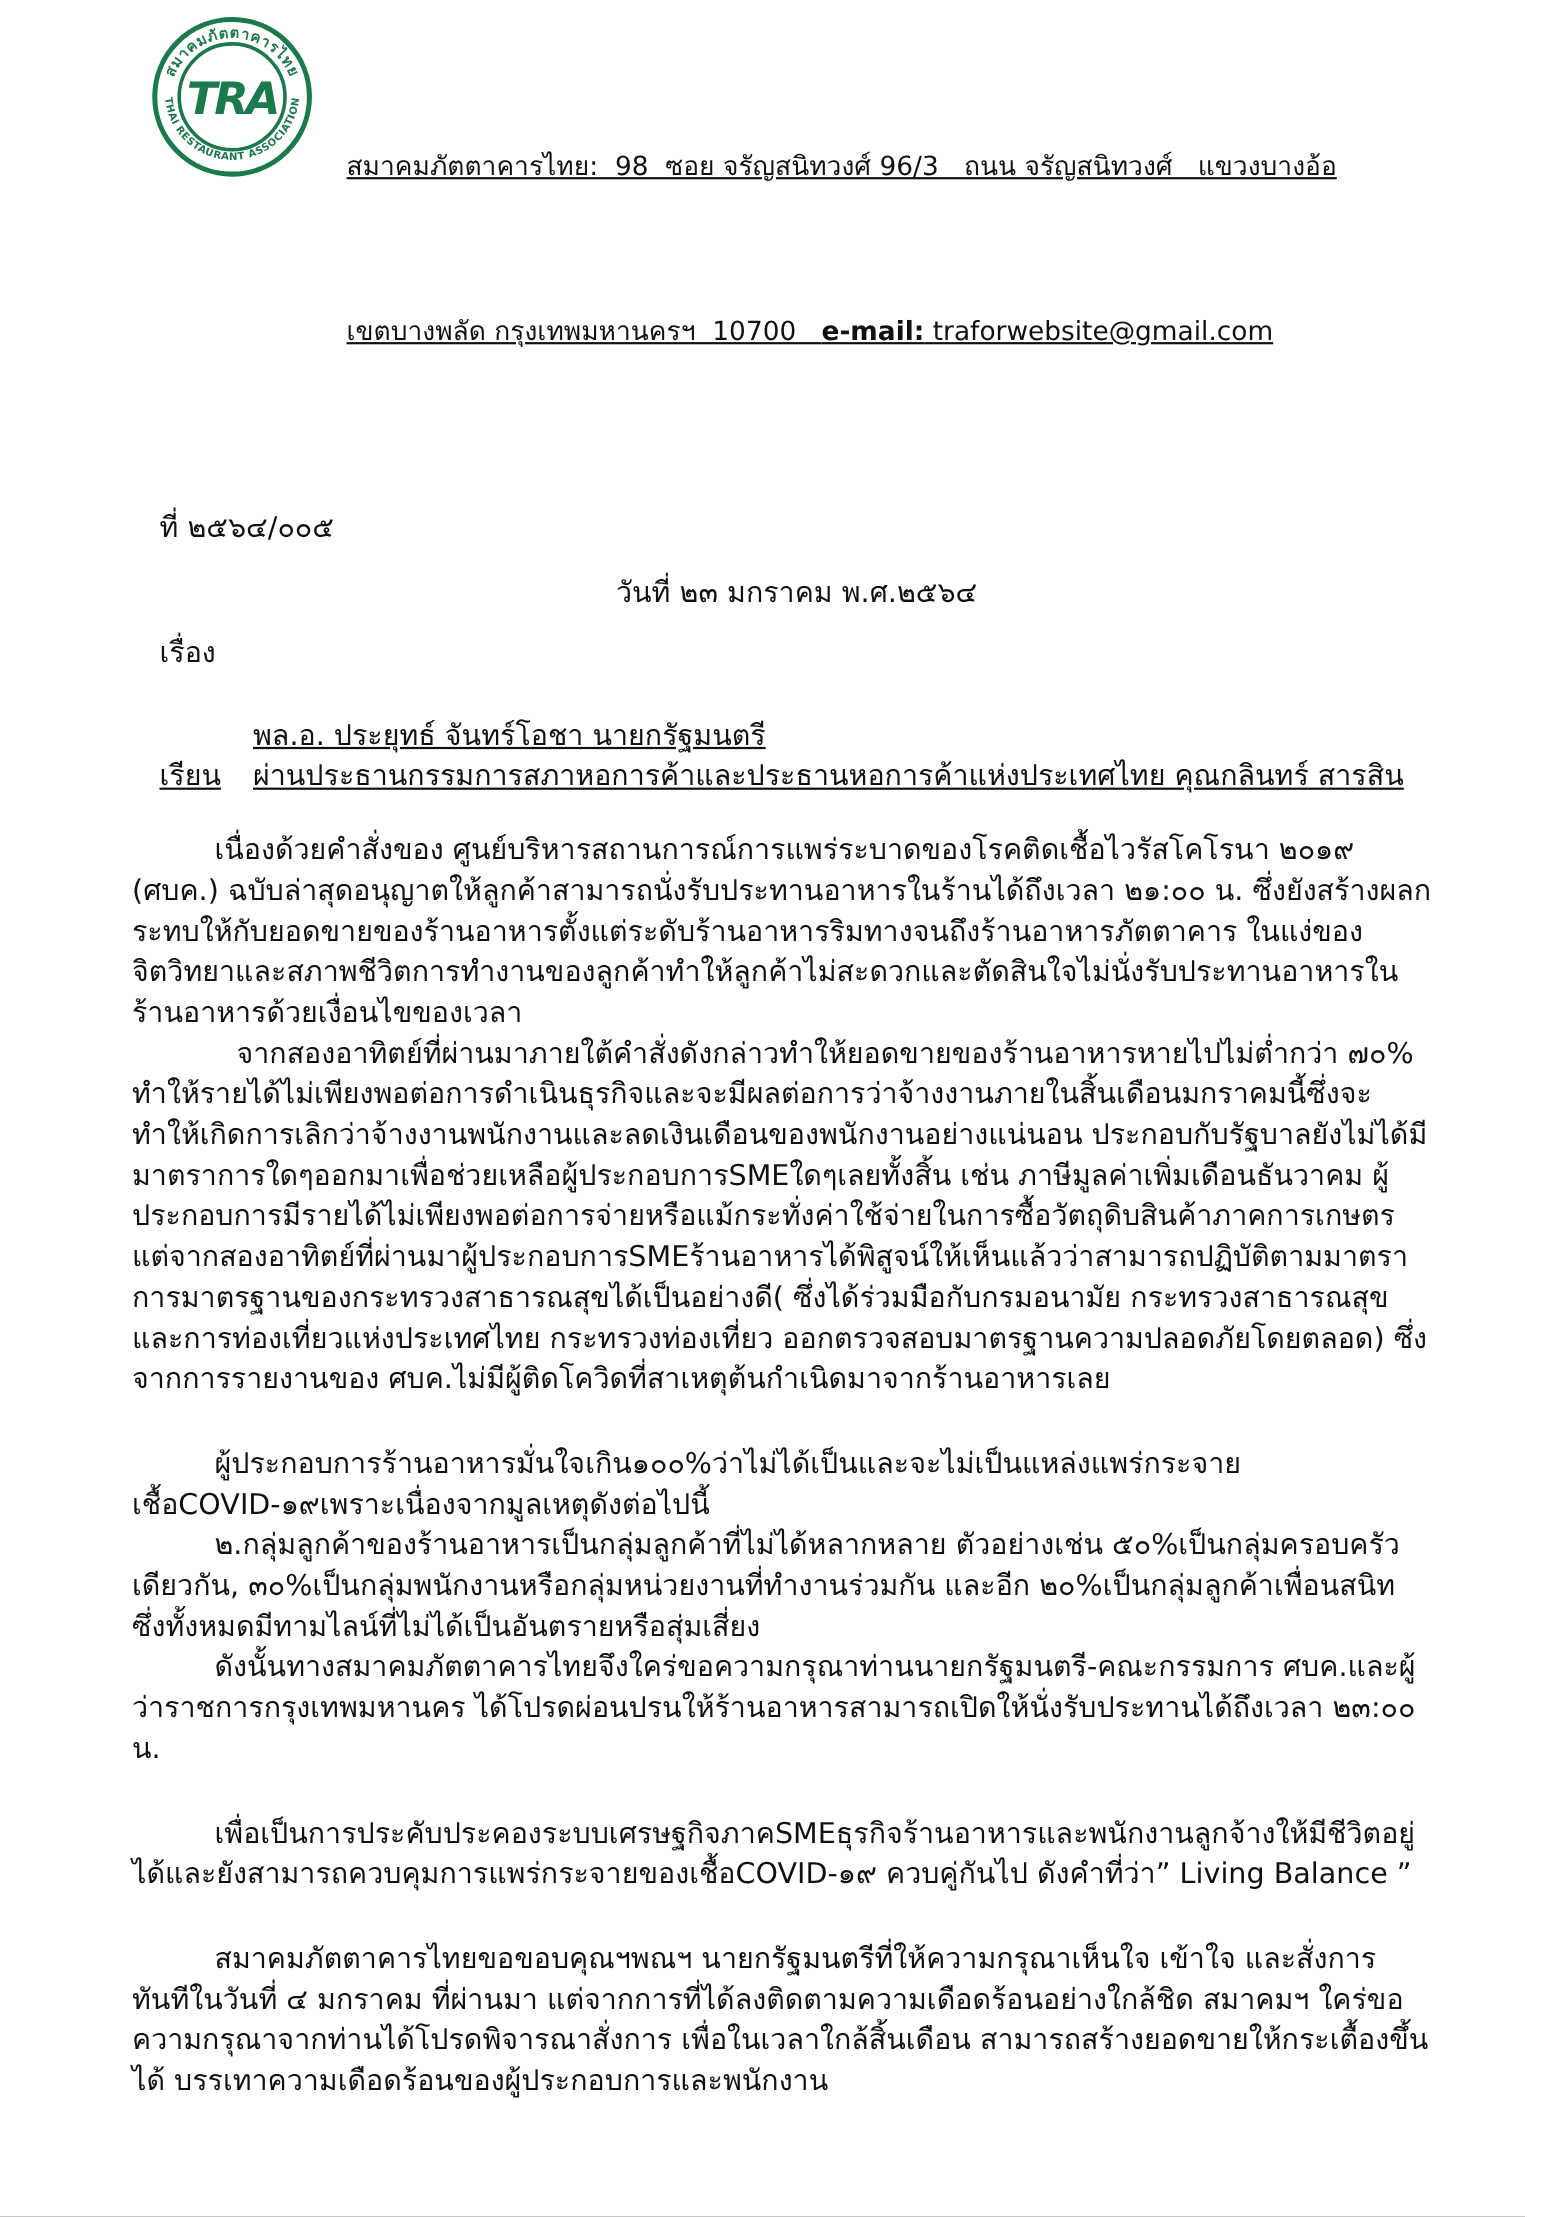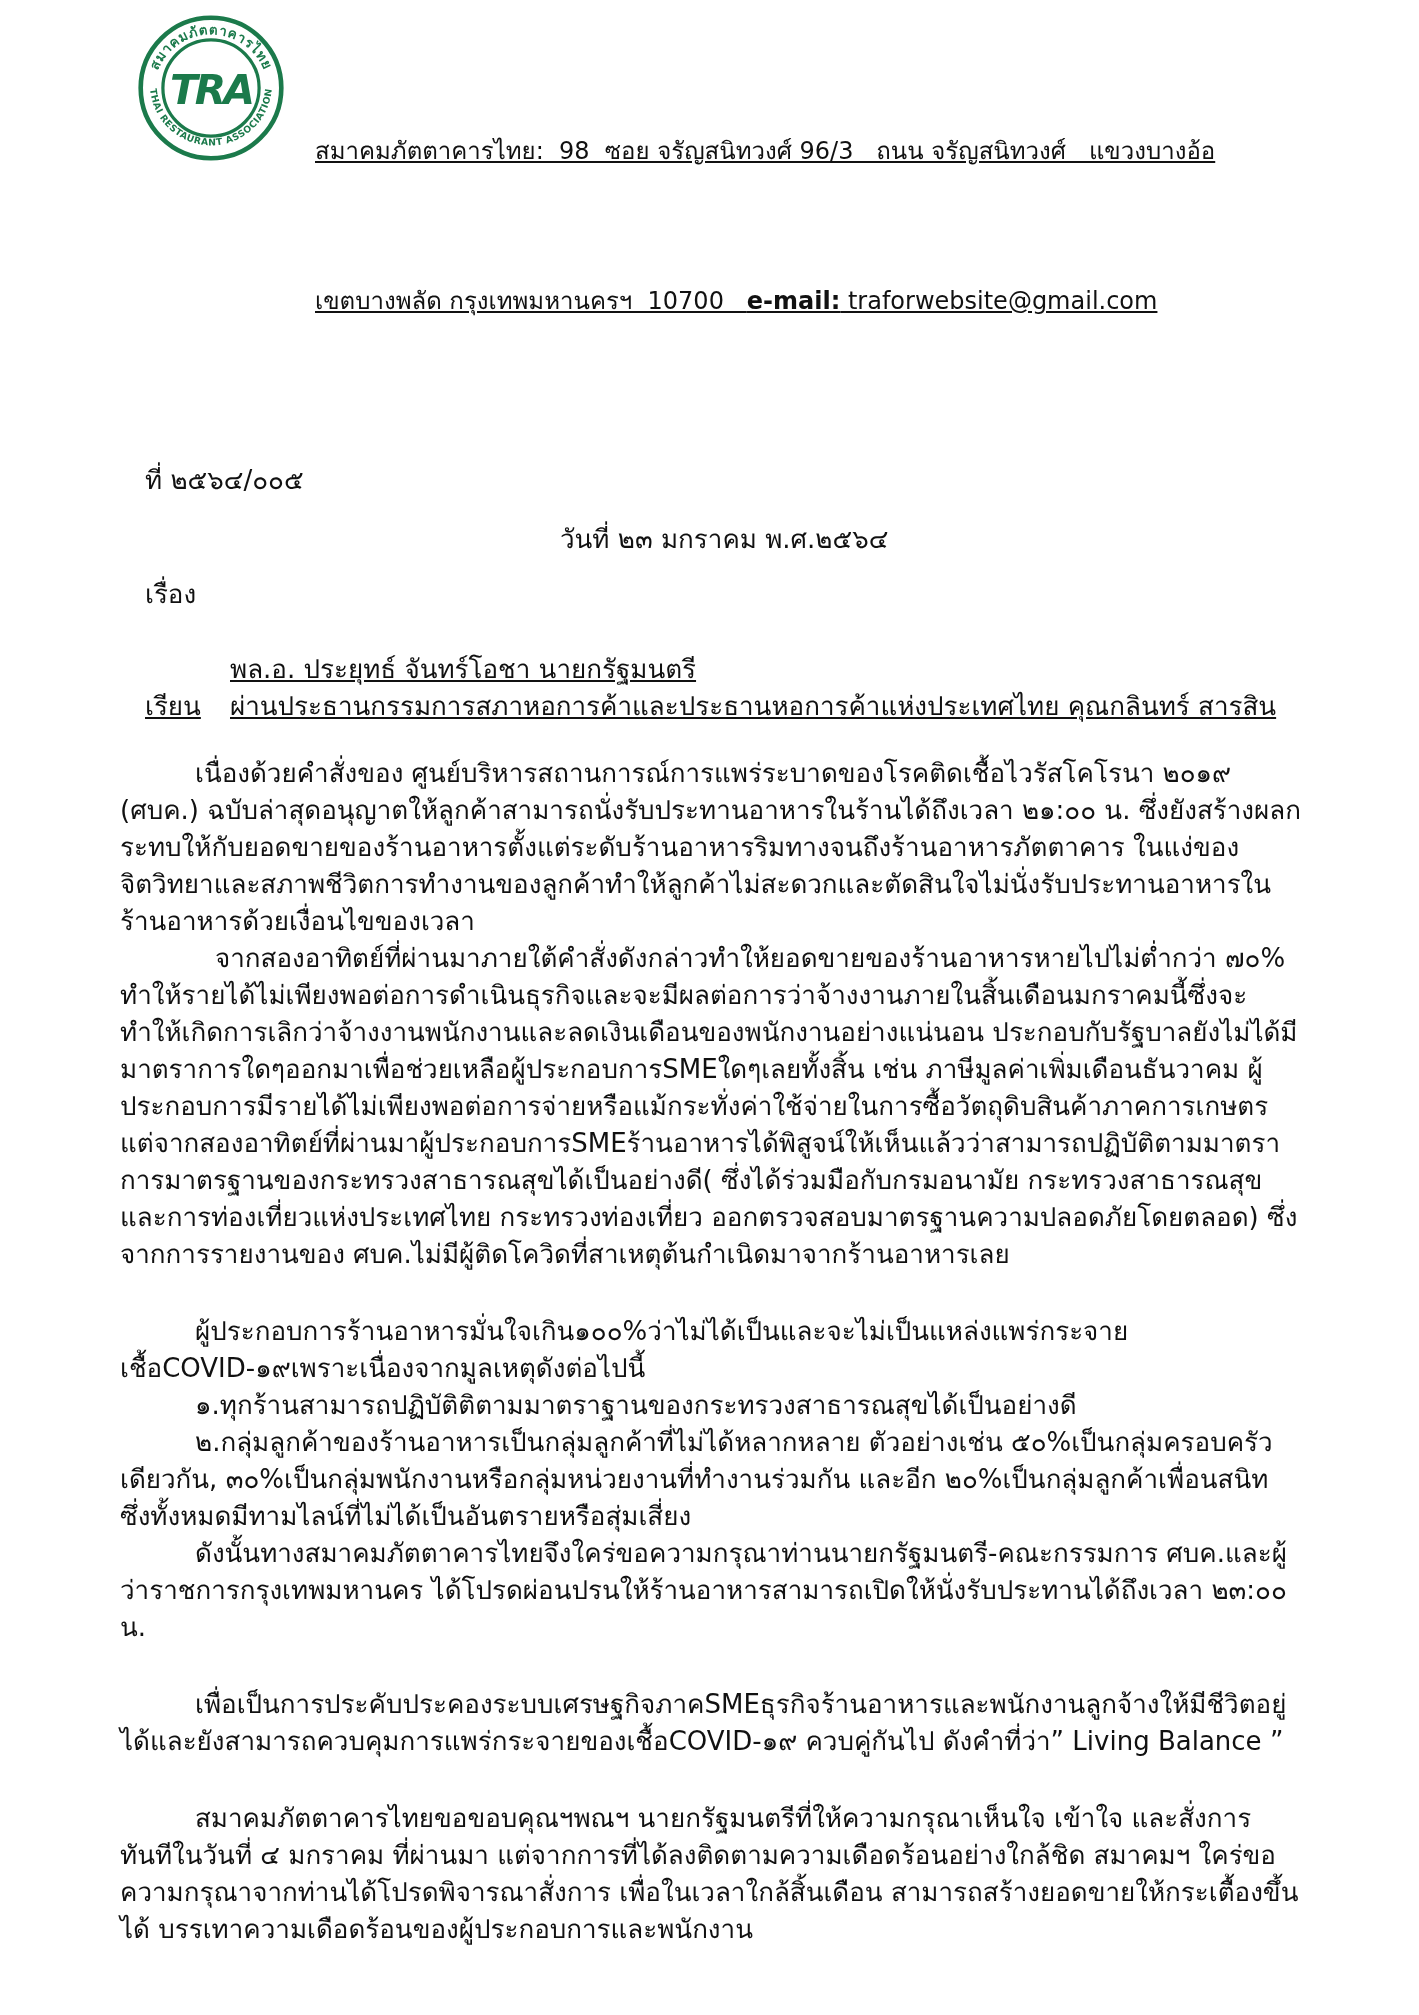--- a/index.html
+++ b/index.html
@@ -76,21 +76,20 @@
     <span class="recipient-lines">
       <span>พล.อ. ประยุทธ์ จันทร์โอชา นายกรัฐมนตรี</span>
       <span>ผ่านประธานกรรมการสภาหอการค้าและประธานหอการค้าแห่งประเทศไทย คุณกลินทร์ สารสิน</span>
     </span>
   </div>
 
   <div class="body-block">
     <p class="bp">เนื่องด้วยคำสั่งของ ศูนย์บริหารสถานการณ์การแพร่ระบาดของโรคติดเชื้อไวรัสโคโรนา ๒๐๑๙ (ศบค.) ฉบับล่าสุดอนุญาตให้ลูกค้าสามารถนั่งรับประทานอาหารในร้านได้ถึงเวลา ๒๑:๐๐ น. ซึ่งยังสร้างผลกระทบให้กับยอดขายของร้านอาหารตั้งแต่ระดับร้านอาหารริมทางจนถึงร้านอาหารภัตตาคาร ในแง่ของจิตวิทยาและสภาพชีวิตการทำงานของลูกค้าทำให้ลูกค้าไม่สะดวกและตัดสินใจไม่นั่งรับประทานอาหารในร้านอาหารด้วยเงื่อนไขของเวลา</p>
     <p class="bp2">จากสองอาทิตย์ที่ผ่านมาภายใต้คำสั่งดังกล่าวทำให้ยอดขายของร้านอาหารหายไปไม่ต่ำกว่า ๗๐% ทำให้รายได้ไม่เพียงพอต่อการดำเนินธุรกิจและจะมีผลต่อการว่าจ้างงานภายในสิ้นเดือนมกราคมนี้ซึ่งจะทำให้เกิดการเลิกว่าจ้างงานพนักงานและลดเงินเดือนของพนักงานอย่างแน่นอน ประกอบกับรัฐบาลยังไม่ได้มีมาตราการใดๆออกมาเพื่อช่วยเหลือผู้ประกอบการSMEใดๆเลยทั้งสิ้น เช่น ภาษีมูลค่าเพิ่มเดือนธันวาคม ผู้ประกอบการมีรายได้ไม่เพียงพอต่อการจ่ายหรือแม้กระทั่งค่าใช้จ่ายในการซื้อวัตถุดิบสินค้าภาคการเกษตร แต่จากสองอาทิตย์ที่ผ่านมาผู้ประกอบการSMEร้านอาหารได้พิสูจน์ให้เห็นแล้วว่าสามารถปฏิบัติตามมาตราการมาตรฐานของกระทรวงสาธารณสุขได้เป็นอย่างดี( ซึ่งได้ร่วมมือกับกรมอนามัย กระทรวงสาธารณสุข และการท่องเที่ยวแห่งประเทศไทย กระทรวงท่องเที่ยว ออกตรวจสอบมาตรฐานความปลอดภัยโดยตลอด)  ซึ่งจากการรายงานของ ศบค.ไม่มีผู้ติดโควิดที่สาเหตุต้นกำเนิดมาจากร้านอาหารเลย</p>
     <p class="bp gap">ผู้ประกอบการร้านอาหารมั่นใจเกิน๑๐๐%ว่าไม่ได้เป็นและจะไม่เป็นแหล่งแพร่กระจายเชื้อCOVID-๑๙เพราะเนื่องจากมูลเหตุดังต่อไปนี้</p>
-    <p class="bp">๑.ทุกร้านสามารถปฏิบัติติตามมาตราฐานของกระทรวงสาธารณสุขได้เป็นอย่างดี</p>
     <p class="bp">๒.กลุ่มลูกค้าของร้านอาหารเป็นกลุ่มลูกค้าที่ไม่ได้หลากหลาย ตัวอย่างเช่น ๕๐%เป็นกลุ่มครอบครัวเดียวกัน, ๓๐%เป็นกลุ่มพนักงานหรือกลุ่มหน่วยงานที่ทำงานร่วมกัน และอีก ๒๐%เป็นกลุ่มลูกค้าเพื่อนสนิท ซึ่งทั้งหมดมีทามไลน์ที่ไม่ได้เป็นอันตรายหรือสุ่มเสี่ยง</p>
     <p class="bp">ดังนั้นทางสมาคมภัตตาคารไทยจึงใคร่ขอความกรุณาท่านนายกรัฐมนตรี-คณะกรรมการ ศบค.และผู้ว่าราชการกรุงเทพมหานคร ได้โปรดผ่อนปรนให้ร้านอาหารสามารถเปิดให้นั่งรับประทานได้ถึงเวลา ๒๓:๐๐ น.</p>
     <p class="bp gap">เพื่อเป็นการประคับประคองระบบเศรษฐกิจภาคSMEธุรกิจร้านอาหารและพนักงานลูกจ้างให้มีชีวิตอยู่ได้และยังสามารถควบคุมการแพร่กระจายของเชื้อCOVID-๑๙ ควบคู่กันไป ดังคำที่ว่า” Living Balance ”</p>
     <p class="bp gap">สมาคมภัตตาคารไทยขอขอบคุณฯพณฯ นายกรัฐมนตรีที่ให้ความกรุณาเห็นใจ เข้าใจ และสั่งการทันทีในวันที่ ๔ มกราคม ที่ผ่านมา แต่จากการที่ได้ลงติดตามความเดือดร้อนอย่างใกล้ชิด สมาคมฯ ใคร่ขอความกรุณาจากท่านได้โปรดพิจารณาสั่งการ เพื่อในเวลาใกล้สิ้นเดือน สามารถสร้างยอดขายให้กระเตื้องขึ้นได้ บรรเทาความเดือดร้อนของผู้ประกอบการและพนักงาน</p>
 
   </div>
 
 </div>
 
 </body></html>

